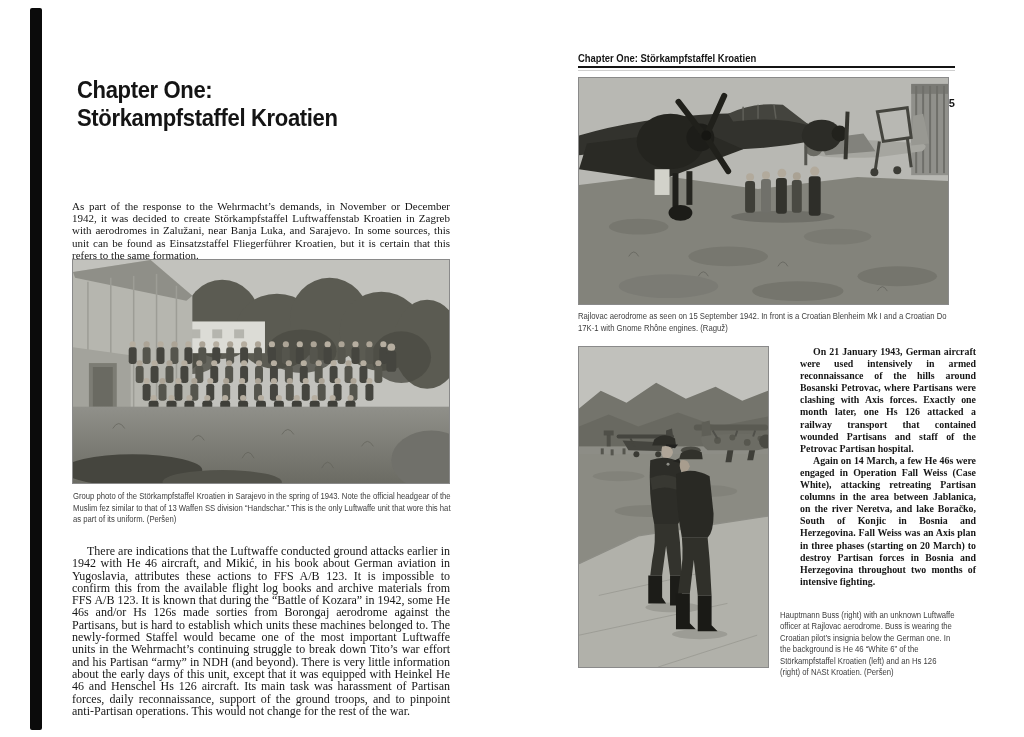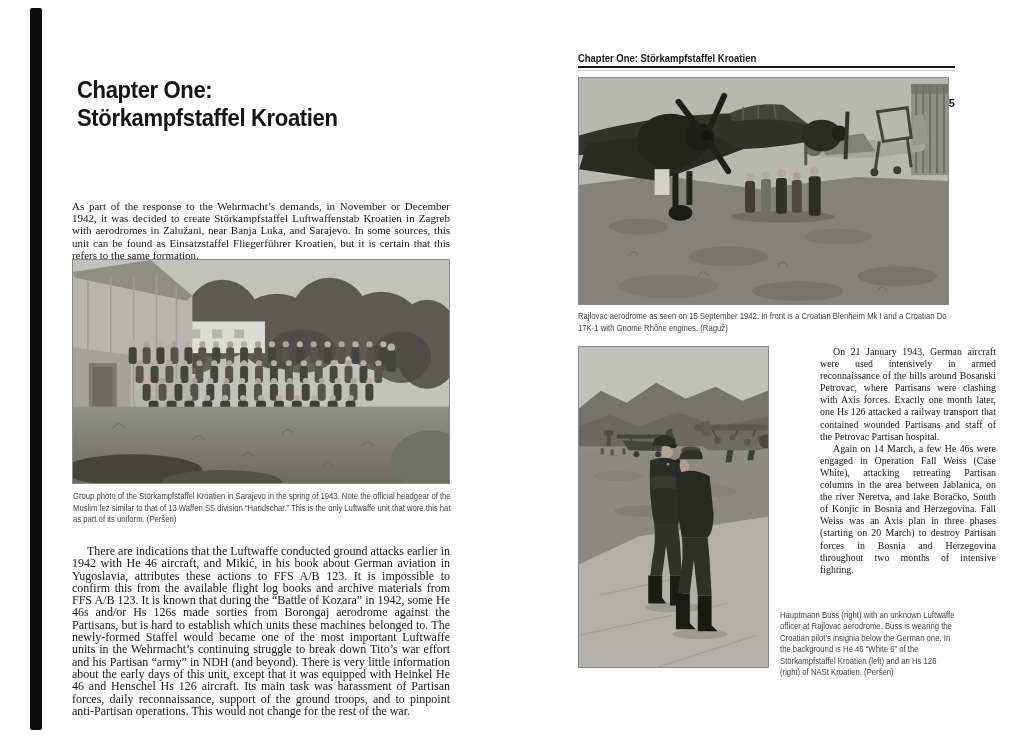--- a/index.html
+++ b/index.html
@@ -25,21 +25,21 @@
   
   #hdr{left:578px;top:52px;width:377px;height:14px;text-decoration:underline;}
   #hdr-title{position:absolute;left:0;top:0;font-weight:700;font-size:11px;white-space:nowrap;
     transform:scaleX(0.86);transform-origin:0 0;color:#141414;}
   #page-number{position:absolute;right:0;top:0;font-weight:700;font-size:11px;color:#141414;margin-top:45px;}
   #rule1{left:578px;top:66px;width:377px;height:2px;background:#141414;}
   #rule2{left:578px;top:70px;width:377px;height:1px;background:#cfcfcf;}
   #figB{left:578px;top:77px;width:371px;height:228px;}
   #capB{left:578px;top:311px;width:452px;font-size:9.2px;line-height:11.5px;transform:scaleX(0.84);}
   #figC{left:578px;top:346px;width:191px;height:322px;}
-  #col{left:820px;top:346px;width:176px;}
+  #col{left:800px;top:346px;width:176px;font-weight:bold;}
   #col p{margin:0;text-indent:13px;font-size:9.9px;line-height:12.1px;}
   #capC{left:780px;top:610px;width:212px;font-size:9.2px;line-height:11.4px;transform:scaleX(0.84);}
 </style>
 </head>
 <body>
 
 <div>
 
   <div id="scan-edge" class="abs"></div>
 

